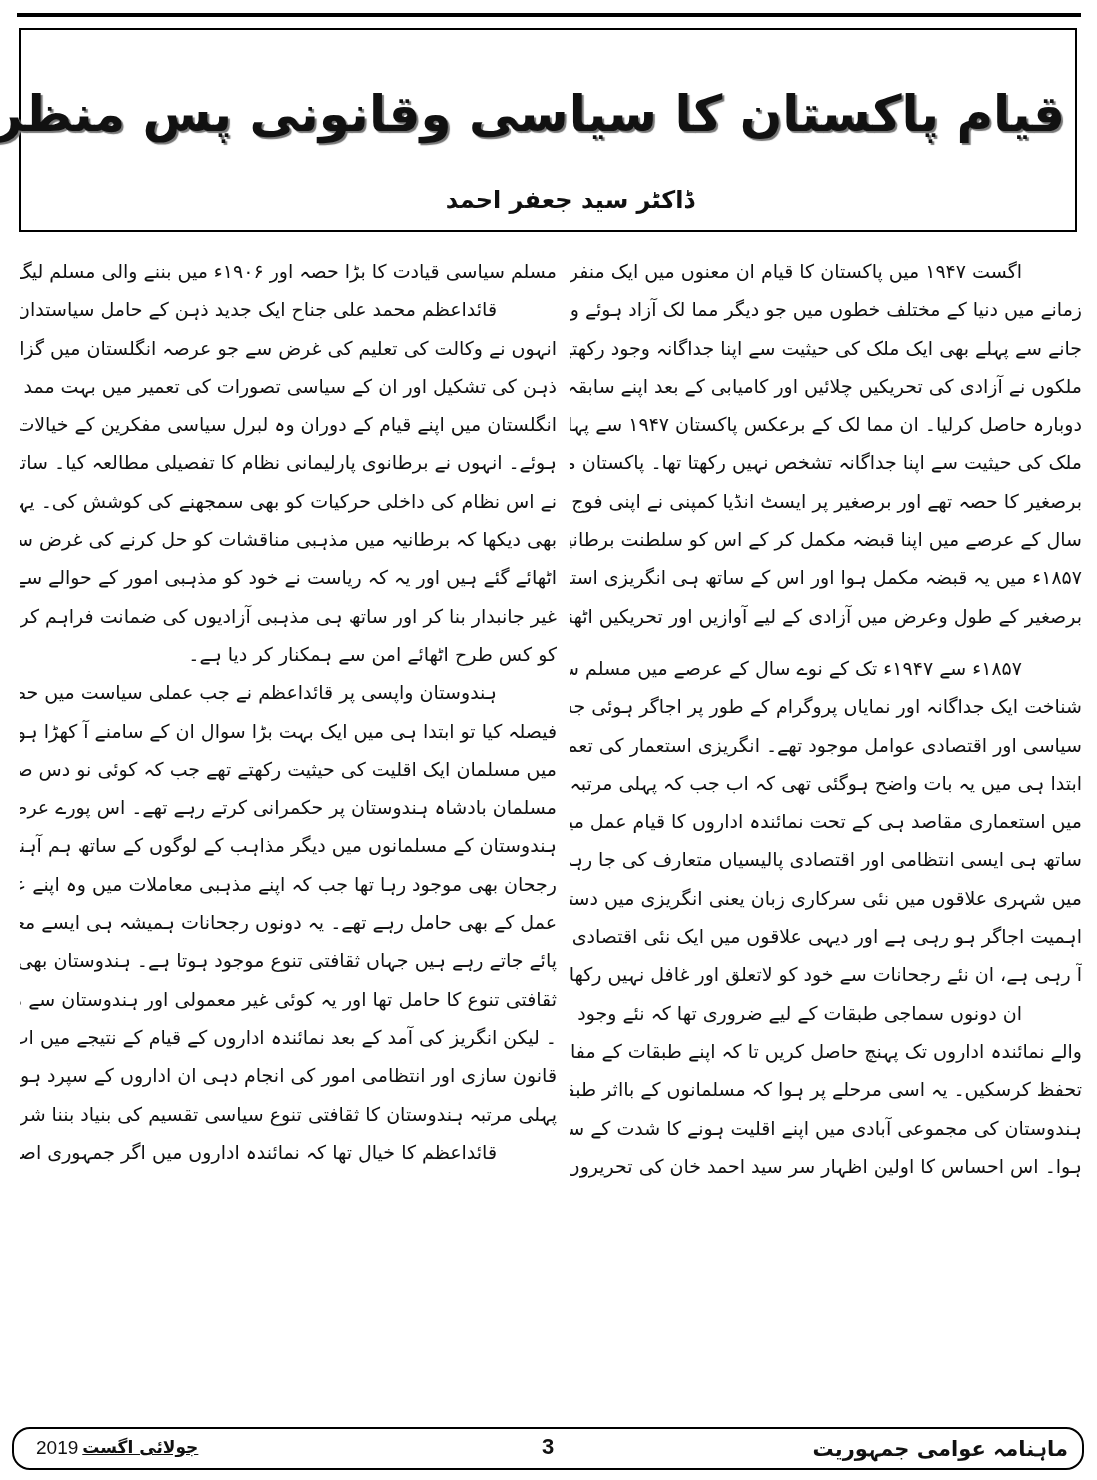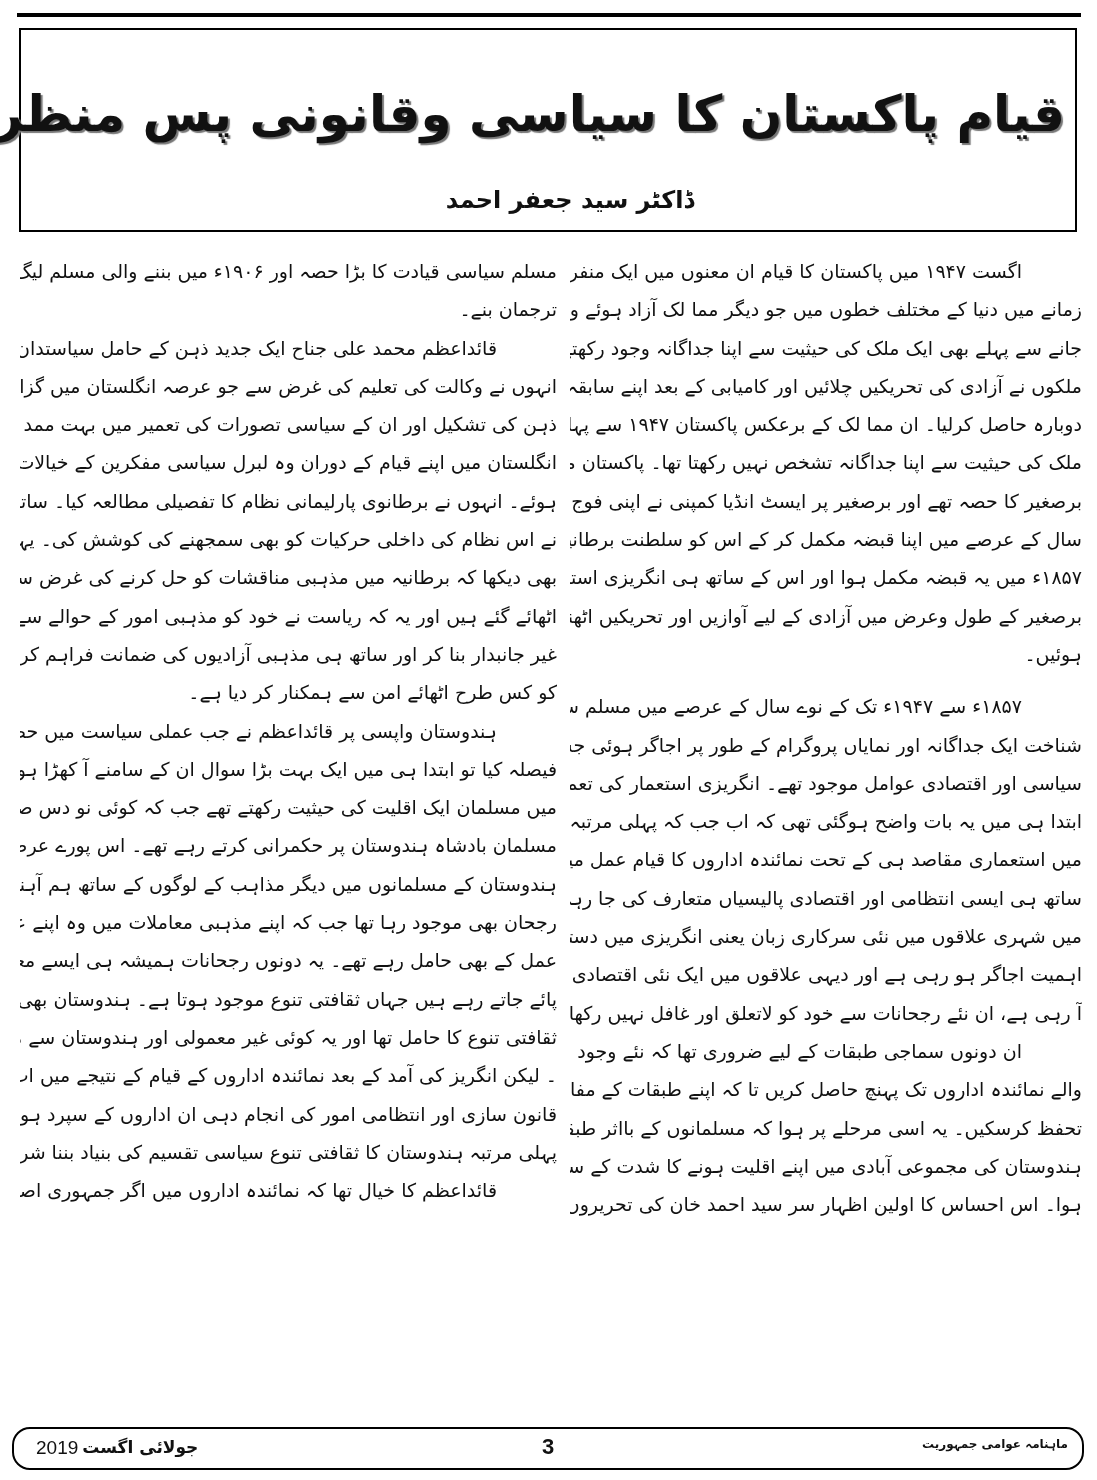--- a/index.html
+++ b/index.html
@@ -100,21 +100,21 @@
     height: 43px;
     border: 2px solid #000000;
     border-radius: 18px;
     box-sizing: border-box;
   }
   .footer-magazine {
     position: absolute;
     right: 14px;
     top: 8px;
     direction: rtl;
-    font-size: 12px;
+    font-size: 21px;
     font-weight: bold;
     text-align: right;
   }
   .footer-page {
     position: absolute;
     left: 0;
     right: 0;
     top: 5px;
     text-align: center;
     font-family: "Liberation Sans", sans-serif;
@@ -125,20 +125,21 @@
     position: absolute;
     left: 22px;
     top: 8px;
     direction: rtl;
     font-size: 17px;
     display: flex;
     gap: 4px;
   }
   .footer-month {
     font-weight: bold;
+    text-decoration: underline;
   }
   .footer-year {
     font-family: "Liberation Sans", sans-serif;
     font-size: 19px;
     text-align: right;
   }
 </style>
 </head>
 <body>
 
@@ -153,40 +154,38 @@
     <span class="line indent">اگست ۱۹۴۷ میں پاکستان کا قیام ان معنوں میں ایک منفرد واقعہ تھا کہ اس</span>
     <span class="line">زمانے میں دنیا کے مختلف خطوں میں جو دیگر مما لک آزاد ہوئے وہ پنجۂ غلامی میں</span>
     <span class="line">جانے سے پہلے بھی ایک ملک کی حیثیت سے اپنا جداگانہ وجود رکھتے تھے۔ ان</span>
     <span class="line">ملکوں نے آزادی کی تحریکیں چلائیں اور کامیابی کے بعد اپنے سابقہ تشخص کو</span>
     <span class="line">دوبارہ حاصل کرلیا۔ ان مما لک کے برعکس پاکستان ۱۹۴۷ سے پہلے کبھی بھی ایک</span>
     <span class="line">ملک کی حیثیت سے اپنا جداگانہ تشخص نہیں رکھتا تھا۔ پاکستان میں شامل علاقے</span>
     <span class="line">برصغیر کا حصہ تھے اور برصغیر پر ایسٹ انڈیا کمپنی نے اپنی فوج کے ذریعے ایک سو</span>
     <span class="line">سال کے عرصے میں اپنا قبضہ مکمل کر کے اس کو سلطنت برطانیہ کے سپرد کر دیا تھا۔</span>
     <span class="line">۱۸۵۷ء میں یہ قبضہ مکمل ہوا اور اس کے ساتھ ہی انگریزی استعمار کے خلاف</span>
     <span class="line">برصغیر کے طول وعرض میں آزادی کے لیے آوازیں اور تحریکیں اٹھنا شروع</span>
-    <span class="line last">ہوئیں۔</span>
     <span class="line blank"></span>
     <span class="line indent">۱۸۵۷ء سے ۱۹۴۷ء تک کے نوے سال کے عرصے میں مسلم سیاسی</span>
     <span class="line">شناخت ایک جداگانہ اور نمایاں پروگرام کے طور پر اجاگر ہوئی جس کے واضح</span>
     <span class="line">سیاسی اور اقتصادی عوامل موجود تھے۔ انگریزی استعمار کی تعمیر وتشکیل کے دوران</span>
     <span class="line">ابتدا ہی میں یہ بات واضح ہوگئی تھی کہ اب جب کہ پہلی مرتبہ ہندوستان</span>
     <span class="line">میں استعماری مقاصد ہی کے تحت نمائندہ اداروں کا قیام عمل میں آ رہا ہے اور</span>
     <span class="line">ساتھ ہی ایسی انتظامی اور اقتصادی پالیسیاں متعارف کی جا رہی ہیں جن کے نتیجے</span>
     <span class="line">میں شہری علاقوں میں نئی سرکاری زبان یعنی انگریزی میں دسترس رکھنے والوں کی</span>
     <span class="line">اہمیت اجاگر ہو رہی ہے اور دیہی علاقوں میں ایک نئی اقتصادی اشرافیہ وجود میں</span>
     <span class="line last">آ رہی ہے، ان نئے رجحانات سے خود کو لاتعلق اور غافل نہیں رکھا جا سکے گا۔</span>
     <span class="line indent">ان دونوں سماجی طبقات کے لیے ضروری تھا کہ نئے وجود میں آنے</span>
     <span class="line">والے نمائندہ اداروں تک پہنچ حاصل کریں تا کہ اپنے طبقات کے مفادات کا</span>
     <span class="line">تحفظ کرسکیں۔ یہ اسی مرحلے پر ہوا کہ مسلمانوں کے بااثر طبقات کو پہلی مرتبہ</span>
     <span class="line">ہندوستان کی مجموعی آبادی میں اپنے اقلیت ہونے کا شدت کے ساتھ احساس</span>
     <span class="line">ہوا۔ اس احساس کا اولین اظہار سر سید احمد خان کی تحریروں میں ہوا جبکہ بعد میں</span>
   </div>
 <div class="column col-left" id="col-left">
     <span class="line">مسلم سیاسی قیادت کا بڑا حصہ اور ۱۹۰۶ء میں بننے والی مسلم لیگ اس احساس کے</span>
-    <span class="line last">ترجمان بنے۔</span>
     <span class="line indent">قائداعظم محمد علی جناح ایک جدید ذہن کے حامل سیاستدان تھے۔</span>
     <span class="line">انہوں نے وکالت کی تعلیم کی غرض سے جو عرصہ انگلستان میں گزارا وہ ان کے</span>
     <span class="line">ذہن کی تشکیل اور ان کے سیاسی تصورات کی تعمیر میں بہت ممد ومعاون ثابت ہوا۔</span>
     <span class="line">انگلستان میں اپنے قیام کے دوران وہ لبرل سیاسی مفکرین کے خیالات سے متاثر</span>
     <span class="line">ہوئے۔ انہوں نے برطانوی پارلیمانی نظام کا تفصیلی مطالعہ کیا۔ ساتھ ہی انہوں</span>
     <span class="line">نے اس نظام کی داخلی حرکیات کو بھی سمجھنے کی کوشش کی۔ یہی نہیں بلکہ انہوں نے یہ</span>
     <span class="line">بھی دیکھا کہ برطانیہ میں مذہبی مناقشات کو حل کرنے کی غرض سے کیا اقدامات</span>
     <span class="line">اٹھائے گئے ہیں اور یہ کہ ریاست نے خود کو مذہبی امور کے حوالے سے مکمل طور پر</span>
     <span class="line">غیر جانبدار بنا کر اور ساتھ ہی مذہبی آزادیوں کی ضمانت فراہم کر کے معاشرے</span>
     <span class="line last">کو کس طرح اٹھائے امن سے ہمکنار کر دیا ہے۔</span>

